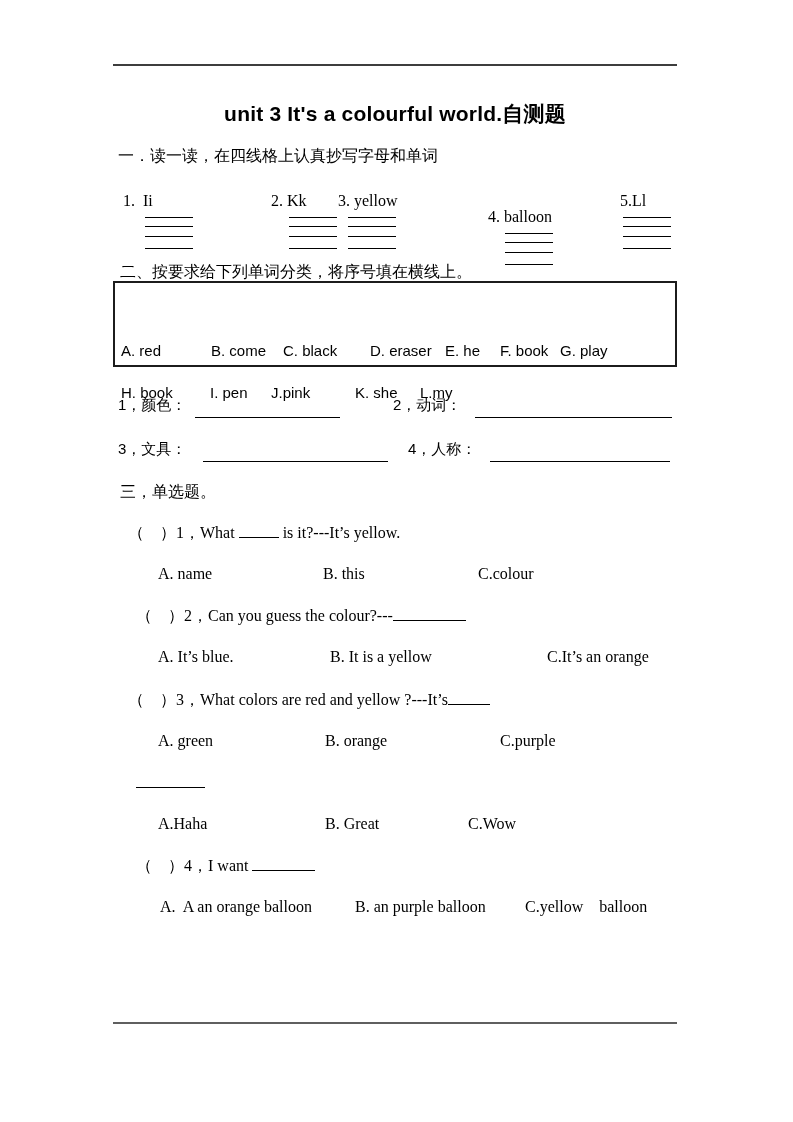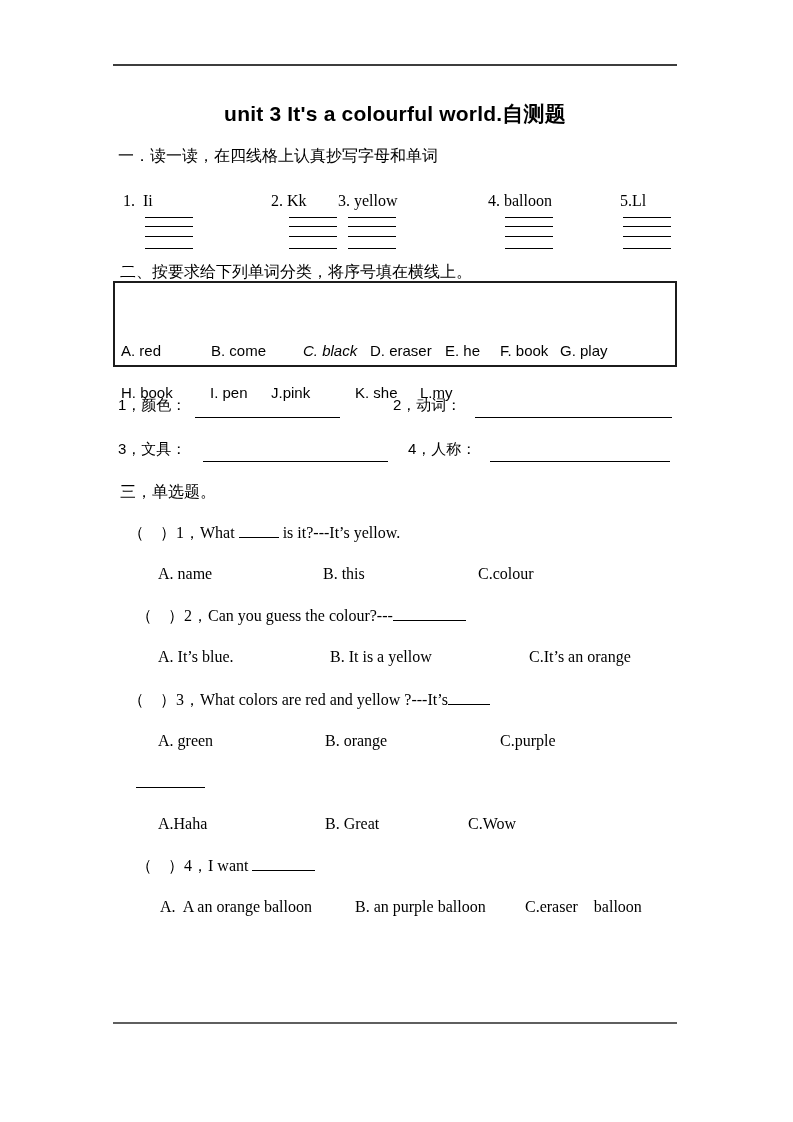--- a/index.html
+++ b/index.html
@@ -29,34 +29,34 @@
   
   .copy-col { position: absolute; top: 192px; font-size: 16px; }
   .copy-col .grid { margin-top: 7px; width: 48px; }
   .copy-col .grid div { height: 0; border-top: 1.5px solid #000; }
   .copy-col .grid div:nth-child(2) { margin-top: 8px; }
   .copy-col .grid div:nth-child(3) { margin-top: 9px; }
   .copy-col .grid div:nth-child(4) { margin-top: 11px; }
   .copy-col.c1 { left: 10px; }  .copy-col.c1 .grid { margin-left: 22px; }
   .copy-col.c2 { left: 129px; margin-left: 29px; } .copy-col.c2 .grid { margin-left: 18px; }
   .copy-col.c3 { left: 225px; } .copy-col.c3 .grid { margin-left: 10px; }
-  .copy-col.c4 { left: 375px; } .copy-col.c4 .grid { margin-left: 17px; }
+  .copy-col.c4 { left: 375px; margin-top: 16px; } .copy-col.c4 .grid { margin-left: 17px; }
   .copy-col.c5 { left: 507px; } .copy-col.c5 .grid { margin-left: 3px; }
 
   .s2-heading { position: absolute; top: 262px; left: 7px; font-size: 16px; }
 
   .word-box {
     position: absolute; top: 281px; left: 0; width: 564px; height: 86px;
     border: 2px solid #1c1c1c;
     font-family: "Liberation Sans", "DejaVu Sans", sans-serif;
     font-size: 15px;
   }
   .word-box span { position: absolute; white-space: pre; margin-top: 46px; }
   .wb-r1 { top: 13px; } .wb-r2 { top: 55px; }
-  .wb-a { left: 6px; }   .wb-b { left: 96px; }  .wb-c { left: 188px; font-style: italic; }
+  .wb-a { left: 6px; }   .wb-b { left: 96px; }  .wb-c { left: 168px; }
   .wb-d { left: 255px; } .wb-e { left: 330px; } .wb-f { left: 385px; }
   .wb-g { left: 445px; }
   .wb-h { left: 6px; }   .wb-i { left: 95px; }  .wb-j { left: 156px; }
   .wb-k { left: 240px; } .wb-l { left: 305px; }
 
   .cat-row { position: absolute; left: 0; width: 564px; height: 24px; font-size: 15px;
     font-family: "Liberation Sans", "DejaVu Sans", sans-serif; }
   .cat-row.r1 { top: 396px; } .cat-row.r2 { top: 440px; }
   .cat-label { position: absolute; top: 0; }
   .cat-line { position: absolute; height: 0; border-bottom: 1.5px solid #000; top: 21px; }
@@ -78,21 +78,21 @@
   .q3 { top: 690px; } .q3 .opts { top: 42px; }
   .q4 { top: 773px; } .q4 .opts { top: 42px; }
   .q5 { top: 856px; } .q5 .opts { top: 42px; }
   .q1 .blank { width: 40px; margin: 0 4px; }
   .q2 .blank { width: 73px; }
   .q3 .blank { width: 42px; }
   .q4 .blank { width: 69px; }
   .q5 .blank { width: 63px; }
   .q2 .stem, .q4 .stem, .q5 .stem { left: 23px; }
   .q1 .oa { left: 45px; } .q1 .ob { left: 210px; } .q1 .oc { left: 365px; }
-  .q2 .oa { left: 45px; } .q2 .ob { left: 217px; } .q2 .oc { left: 416px; text-align: right; }
+  .q2 .oa { left: 45px; } .q2 .ob { left: 217px; } .q2 .oc { left: 434px; text-align: right; }
   .q3 .oa { left: 45px; } .q3 .ob { left: 212px; } .q3 .oc { left: 387px; }
   .q4 .oa { left: 45px; } .q4 .ob { left: 212px; } .q4 .oc { left: 355px; }
   .q5 .oa { left: 47px; } .q5 .ob { left: 242px; } .q5 .oc { left: 412px; }
 </style>
 </head>
 <body>
 
 <div class="rule rule-top"></div>
 <div class="rule rule-bottom"></div>
 
@@ -214,17 +214,17 @@
       <span class="ob">B. Great</span>
       <span class="oc">C.Wow</span>
     </div>
   </div>
 
   <div class="question q5">
     <div class="stem"><span class="pre">（    ）4，I want </span><span class="blank"></span><span class="pre"></span></div>
     <div class="opts">
       <span class="oa">A.  A an orange balloon</span>
       <span class="ob">B. an purple balloon</span>
-      <span class="oc">C.eraser    balloon</span>
+      <span class="oc">C.yellow    balloon</span>
     </div>
   </div>
 
 </div>
 
 </body></html>

